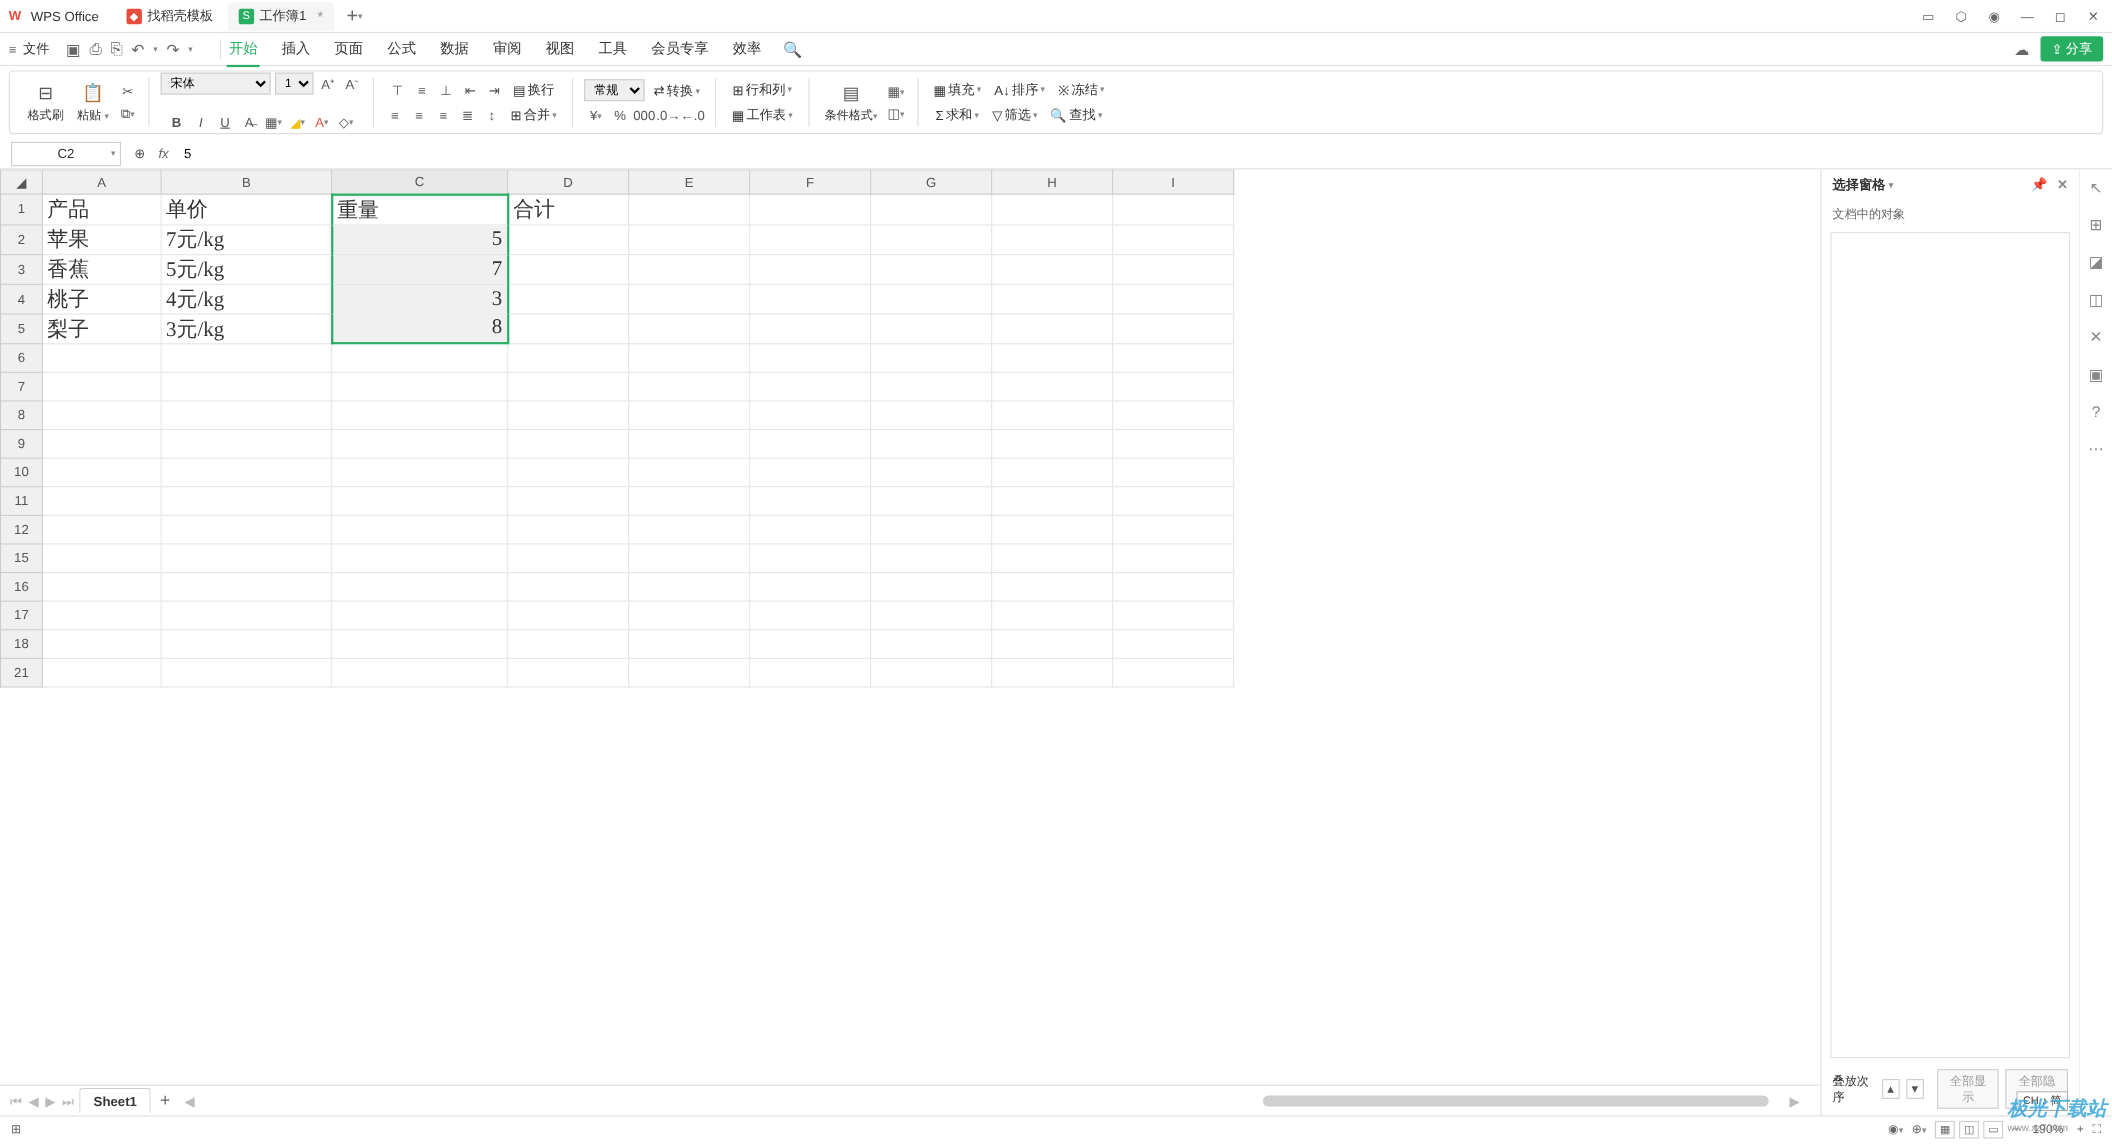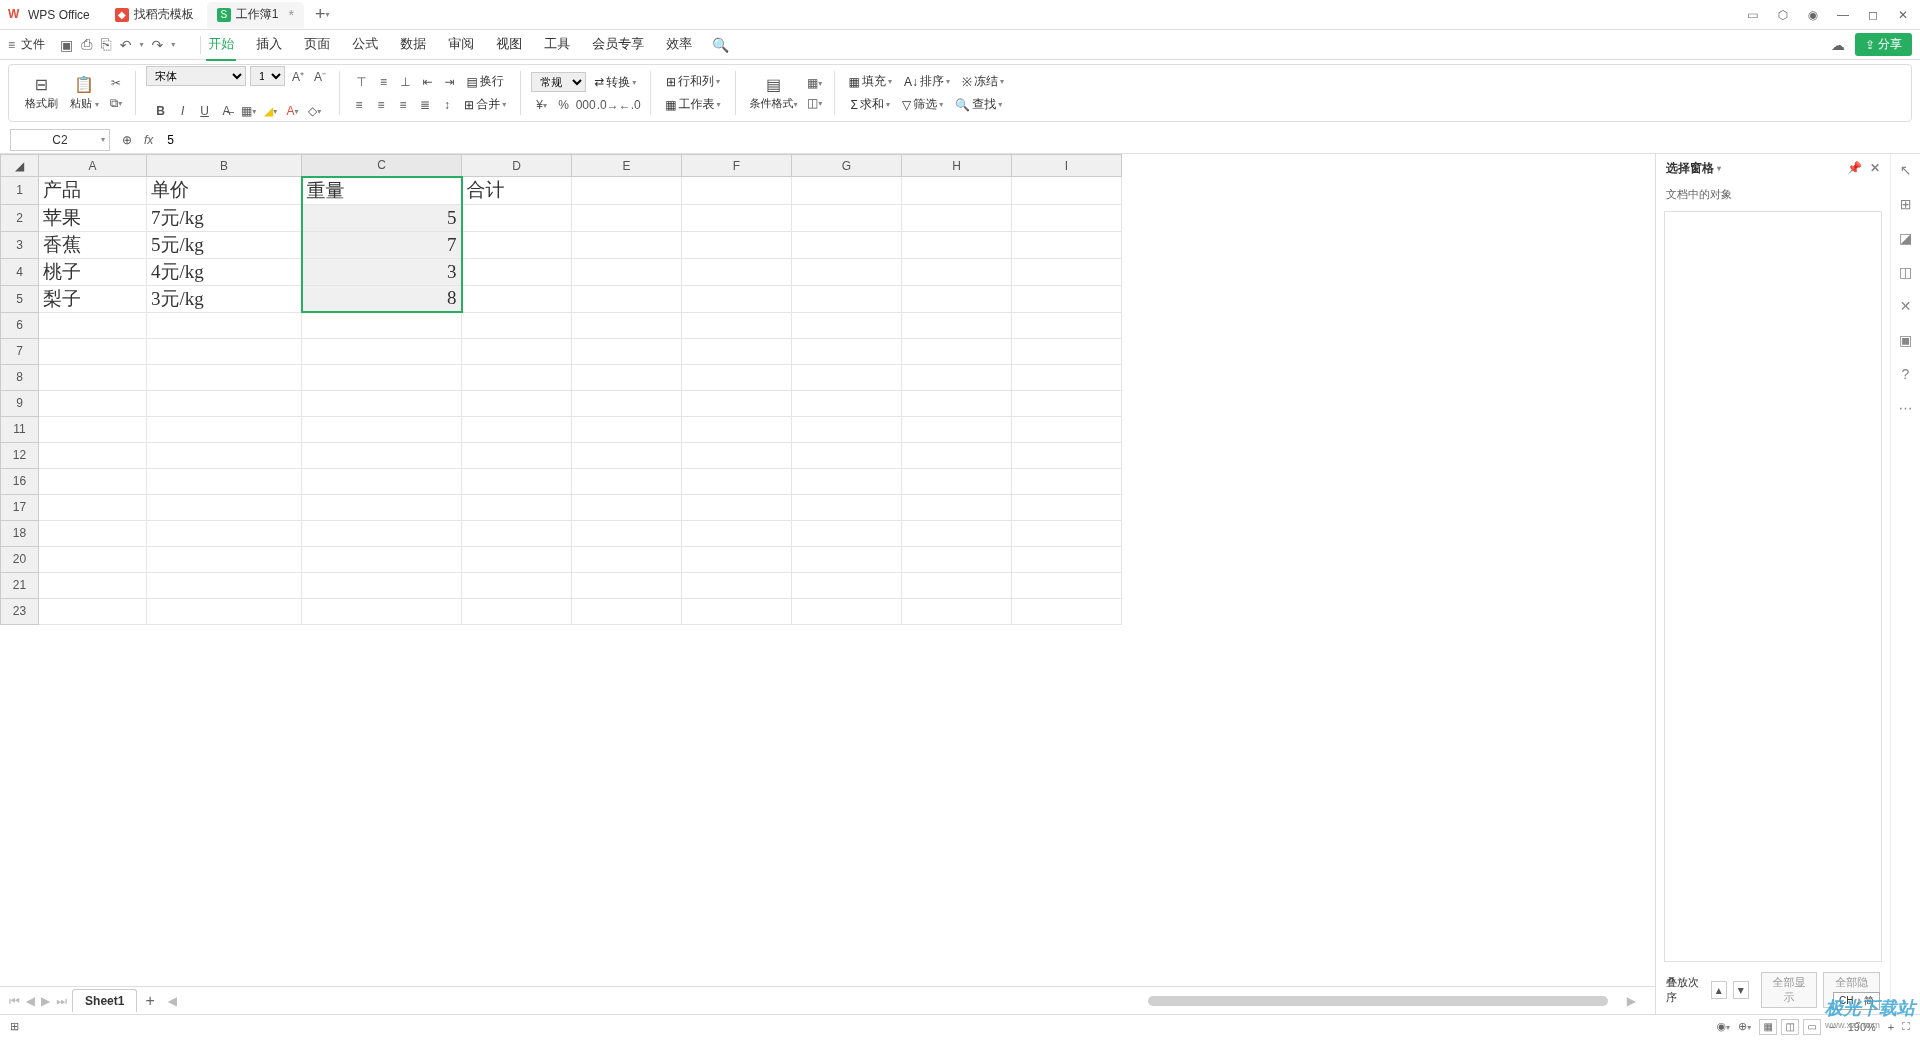--- a/index.html
+++ b/index.html
@@ -379,20 +379,32 @@
               <td class="" style="width:155px"></td>
               <td class="" style="width:160px"></td>
               <td class="" style="width:110px"></td>
               <td class="" style="width:110px"></td>
               <td class="" style="width:110px"></td>
               <td class="" style="width:110px"></td>
               <td class="" style="width:110px"></td>
               <td class="" style="width:110px"></td>
             </tr>
             <tr>
+              <th class="row-header">10</th>
+              <td class="" style="width:108px"></td>
+              <td class="" style="width:155px"></td>
+              <td class="" style="width:160px"></td>
+              <td class="" style="width:110px"></td>
+              <td class="" style="width:110px"></td>
+              <td class="" style="width:110px"></td>
+              <td class="" style="width:110px"></td>
+              <td class="" style="width:110px"></td>
+              <td class="" style="width:110px"></td>
+            </tr>
+            <tr>
               <th class="row-header">11</th>
               <td class="" style="width:108px"></td>
               <td class="" style="width:155px"></td>
               <td class="" style="width:160px"></td>
               <td class="" style="width:110px"></td>
               <td class="" style="width:110px"></td>
               <td class="" style="width:110px"></td>
               <td class="" style="width:110px"></td>
               <td class="" style="width:110px"></td>
               <td class="" style="width:110px"></td>
@@ -403,20 +415,32 @@
               <td class="" style="width:155px"></td>
               <td class="" style="width:160px"></td>
               <td class="" style="width:110px"></td>
               <td class="" style="width:110px"></td>
               <td class="" style="width:110px"></td>
               <td class="" style="width:110px"></td>
               <td class="" style="width:110px"></td>
               <td class="" style="width:110px"></td>
             </tr>
             <tr>
+              <th class="row-header">15</th>
+              <td class="" style="width:108px"></td>
+              <td class="" style="width:155px"></td>
+              <td class="" style="width:160px"></td>
+              <td class="" style="width:110px"></td>
+              <td class="" style="width:110px"></td>
+              <td class="" style="width:110px"></td>
+              <td class="" style="width:110px"></td>
+              <td class="" style="width:110px"></td>
+              <td class="" style="width:110px"></td>
+            </tr>
+            <tr>
               <th class="row-header">16</th>
               <td class="" style="width:108px"></td>
               <td class="" style="width:155px"></td>
               <td class="" style="width:160px"></td>
               <td class="" style="width:110px"></td>
               <td class="" style="width:110px"></td>
               <td class="" style="width:110px"></td>
               <td class="" style="width:110px"></td>
               <td class="" style="width:110px"></td>
               <td class="" style="width:110px"></td>
@@ -439,45 +463,21 @@
               <td class="" style="width:155px"></td>
               <td class="" style="width:160px"></td>
               <td class="" style="width:110px"></td>
               <td class="" style="width:110px"></td>
               <td class="" style="width:110px"></td>
               <td class="" style="width:110px"></td>
               <td class="" style="width:110px"></td>
               <td class="" style="width:110px"></td>
             </tr>
             <tr>
-              <th class="row-header">20</th>
-              <td class="" style="width:108px"></td>
-              <td class="" style="width:155px"></td>
-              <td class="" style="width:160px"></td>
-              <td class="" style="width:110px"></td>
-              <td class="" style="width:110px"></td>
-              <td class="" style="width:110px"></td>
-              <td class="" style="width:110px"></td>
-              <td class="" style="width:110px"></td>
-              <td class="" style="width:110px"></td>
-            </tr>
-            <tr>
               <th class="row-header">21</th>
-              <td class="" style="width:108px"></td>
-              <td class="" style="width:155px"></td>
-              <td class="" style="width:160px"></td>
-              <td class="" style="width:110px"></td>
-              <td class="" style="width:110px"></td>
-              <td class="" style="width:110px"></td>
-              <td class="" style="width:110px"></td>
-              <td class="" style="width:110px"></td>
-              <td class="" style="width:110px"></td>
-            </tr>
-            <tr>
-              <th class="row-header">23</th>
               <td class="" style="width:108px"></td>
               <td class="" style="width:155px"></td>
               <td class="" style="width:160px"></td>
               <td class="" style="width:110px"></td>
               <td class="" style="width:110px"></td>
               <td class="" style="width:110px"></td>
               <td class="" style="width:110px"></td>
               <td class="" style="width:110px"></td>
               <td class="" style="width:110px"></td>
             </tr>

